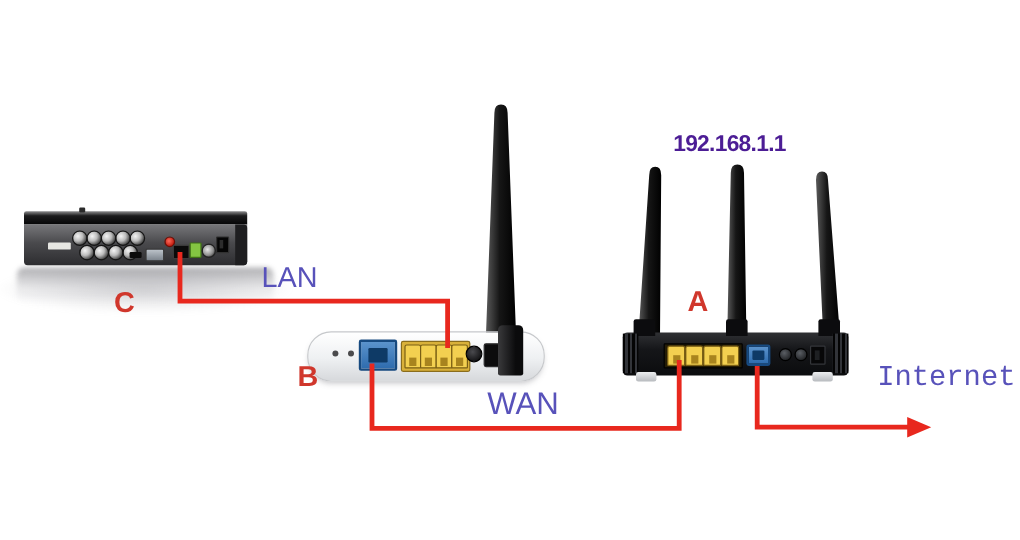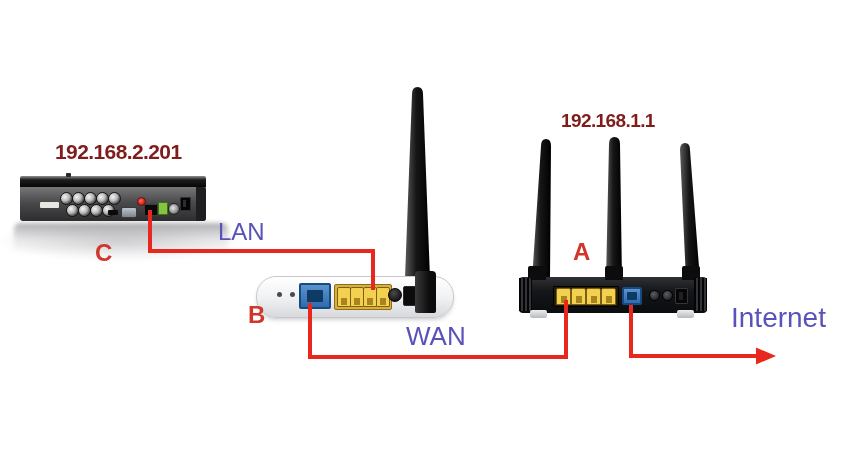--- a/index.html
+++ b/index.html
@@ -3,28 +3,28 @@
 <meta charset="utf-8">
 <style>
   html,body{margin:0;padding:0;background:#fff;}
   .stage{position:relative;width:850px;height:450px;background:#ffffff;overflow:hidden;
          font-family:"Liberation Sans",sans-serif;}
   .layer{position:absolute;left:0;top:0;width:850px;height:450px;pointer-events:none;}
   .z1{z-index:1}.z2{z-index:2}.z3{z-index:3}.z4{z-index:4}
   .abs{position:absolute;}
 
   
-  .ip{position:absolute;color:#7f1d1d;font-weight:600;letter-spacing:-0.6px;white-space:nowrap;}
+  .ip{position:absolute;color:#4c1d95;font-weight:600;letter-spacing:-0.6px;white-space:nowrap;}
   .ip-c{left:55px;top:140px;font-size:21px;}
   .ip-b{left:258px;top:255px;font-size:19px;}
   .ip-a{left:561px;top:110px;font-size:19px;}
   .portlabel{position:absolute;color:#5852ba;font-weight:400;white-space:nowrap;}
   .lbl-lan{left:218px;top:218px;font-size:24px;}
   .lbl-wan{left:406px;top:321px;font-size:26px;}
-  .lbl-internet{left:731px;top:302px;font-size:28px;}
+  .lbl-internet{left:731px;top:302px;font-size:24px;font-family:Liberation Mono, monospace;}
   .letter{position:absolute;color:#d0372c;font-weight:600;font-size:24px;}
   .letter-c{left:95px;top:239px;}
   .letter-b{left:248px;top:301px;}
   .letter-a{left:573px;top:238px;}
 
   
   .dvr{position:absolute;left:20px;top:176px;width:186px;height:45px;}
   .dvr-top{position:absolute;left:0;top:0;width:100%;height:11px;border-radius:2px 2px 0 0;
            background:linear-gradient(180deg,#8f8f90,#1c1c1d 35%,#060607);}
   .dvr-face{position:absolute;left:0;top:11px;width:100%;height:34px;border-radius:0 0 3px 3px;
@@ -183,21 +183,20 @@
   </div>
 
   <svg class="layer z3" viewBox="0 0 850 450">
     <path d="M150,210 L150,251 L373,251 L373,290" fill="none" stroke="#e8281e" stroke-width="4"></path>
     <path d="M310,303 L310,357 L566,357 L566,300" fill="none" stroke="#e8281e" stroke-width="4"></path>
     <path d="M631,305 L631,356 L757,356" fill="none" stroke="#e8281e" stroke-width="4"></path>
     <polygon points="756,347.5 776,356 756,364.5" fill="#e8281e"></polygon>
   </svg>
 
   <div class="layer z4">
-    <div class="ip ip-c">192.168.2.201</div>
     <div class="ip ip-a">192.168.1.1</div>
     <div class="portlabel lbl-lan">LAN</div>
     <div class="portlabel lbl-wan">WAN</div>
     <div class="portlabel lbl-internet">Internet</div>
     <div class="letter letter-c">C</div>
     <div class="letter letter-b">B</div>
     <div class="letter letter-a">A</div>
   </div>
 
 </div>

